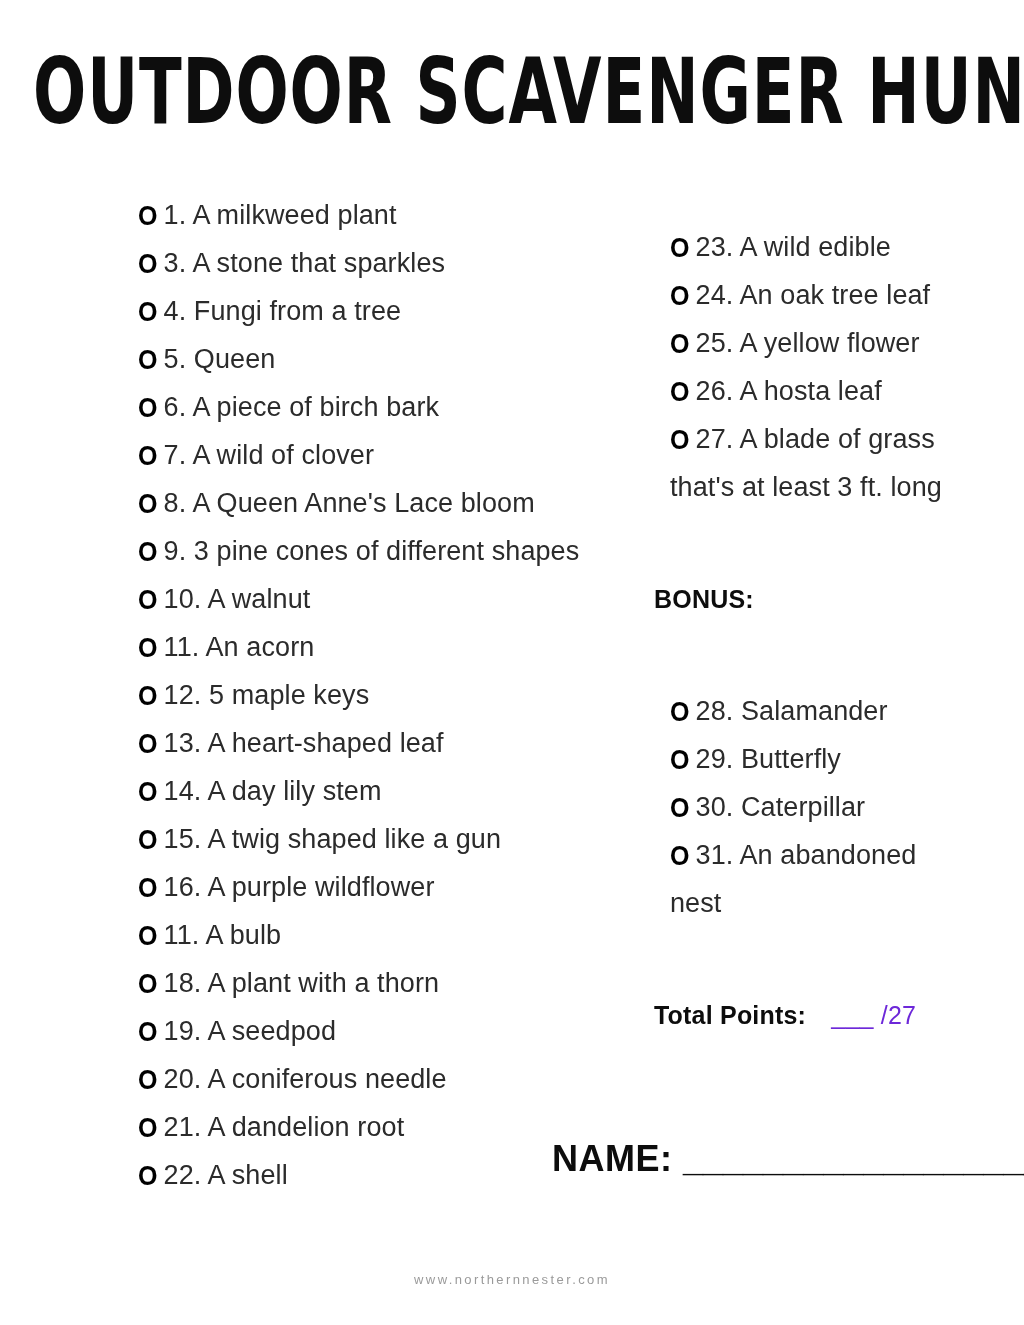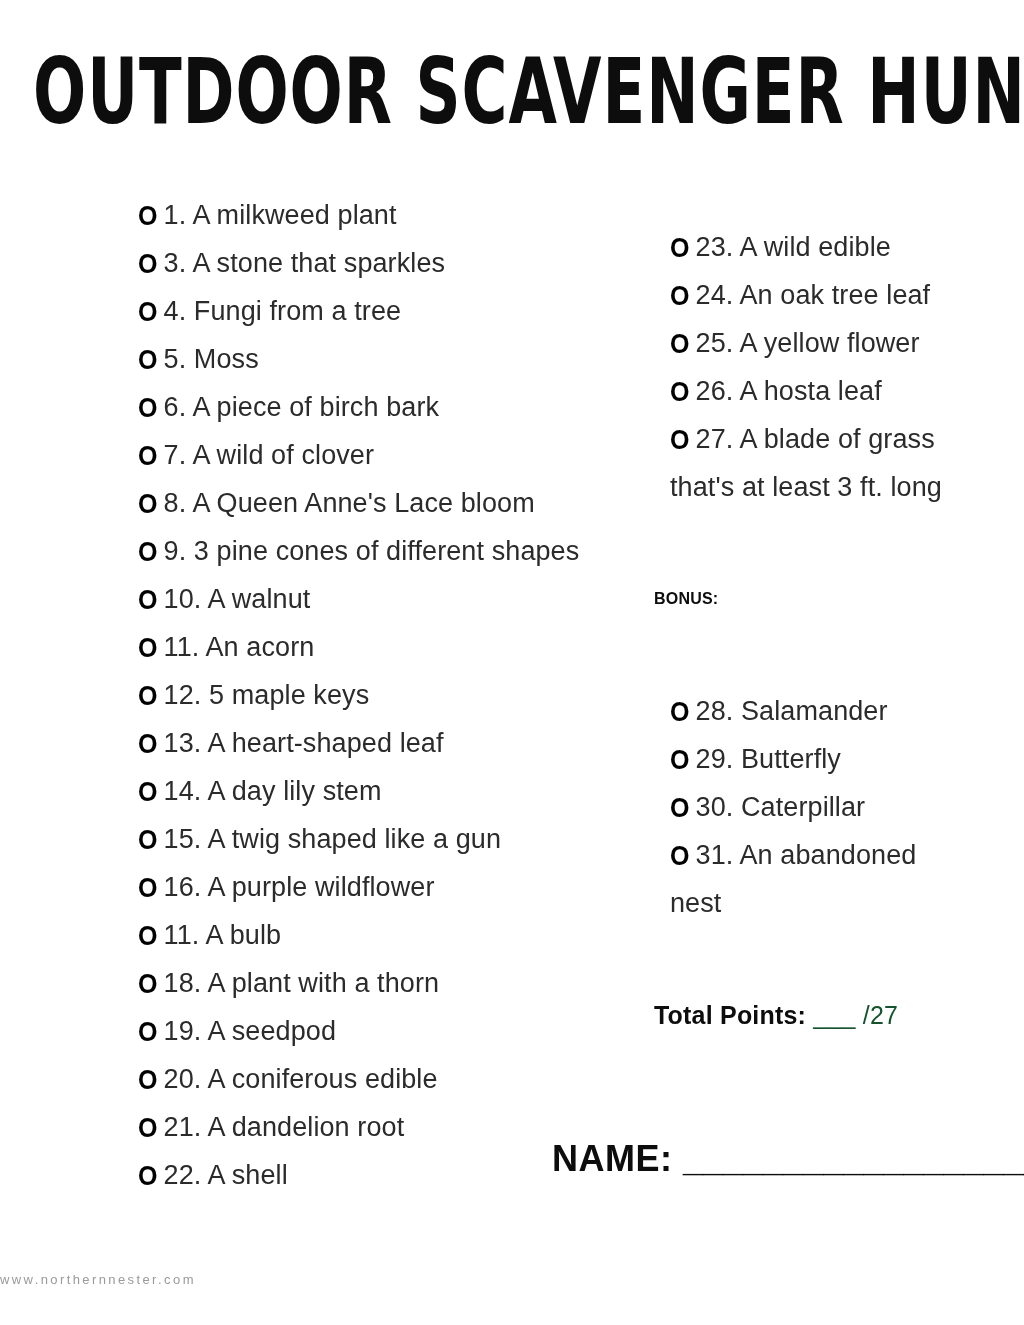--- a/index.html
+++ b/index.html
@@ -80,21 +80,21 @@
     transform: scaleY(1.08);
     margin-right: 6px;
   }
 
   .item-text {
     color: #2b2b2b;
   }
 
   
   .bonus-heading {
-    font-size: 16px;
+    font-size: 25px;
     font-weight: 700;
     color: #0d0d0d;
     line-height: 48px;
     letter-spacing: 0.2px;
   }
 
   .spacer-line {
     height: 48px;
   }
 
@@ -104,21 +104,22 @@
     color: #0d0d0d;
     letter-spacing: 0.2px;
   }
 
   .total-points .tp-label {
     font-weight: 700;
   }
 
   .total-points .tp-value {
     font-weight: 300;
-    color: #14532d;
+    color: #6d28d9;
+    margin-left: 18px;
   }
 
   
   .name-block {
     position: absolute;
     left: 526px;
     top: 1136px;
     width: 460px;
   }
 
@@ -140,57 +141,57 @@
   .name-row.second {
     margin-top: 28px;
   }
 
   
   .footer {
     position: absolute;
     left: 0;
     top: 1272px;
     width: 1024px;
-    text-align: left;
+    text-align: center;
     font-size: 13px;
     letter-spacing: 2.4px;
     color: #9a9a9a;
     font-weight: 400;
   }
 </style>
 </head>
 <body>
 
 <div class="page">
 
   <div class="title-wrap">
     <div class="title">OUTDOOR SCAVENGER HUNT</div>
   </div>
 
   <div class="col-left">
     <ul class="checklist" id="left-list">
         <li class="item"><span class="bullet">O</span><span class="item-text">1.</span><span class="item-text"> A milkweed plant</span></li>
         <li class="item"><span class="bullet">O</span><span class="item-text">3.</span><span class="item-text"> A stone that sparkles</span></li>
         <li class="item"><span class="bullet">O</span><span class="item-text">4.</span><span class="item-text"> Fungi from a tree</span></li>
-        <li class="item"><span class="bullet">O</span><span class="item-text">5.</span><span class="item-text"> Moss</span></li>
+        <li class="item"><span class="bullet">O</span><span class="item-text">5.</span><span class="item-text"> Queen</span></li>
         <li class="item"><span class="bullet">O</span><span class="item-text">6.</span><span class="item-text"> A piece of birch bark</span></li>
         <li class="item"><span class="bullet">O</span><span class="item-text">7.</span><span class="item-text"> A wild of clover</span></li>
         <li class="item"><span class="bullet">O</span><span class="item-text">8.</span><span class="item-text"> A Queen Anne's Lace bloom</span></li>
         <li class="item"><span class="bullet">O</span><span class="item-text">9.</span><span class="item-text"> 3 pine cones of different shapes</span></li>
         <li class="item"><span class="bullet">O</span><span class="item-text">10.</span><span class="item-text"> A walnut</span></li>
         <li class="item"><span class="bullet">O</span><span class="item-text">11.</span><span class="item-text"> An acorn</span></li>
         <li class="item"><span class="bullet">O</span><span class="item-text">12.</span><span class="item-text"> 5 maple keys</span></li>
         <li class="item"><span class="bullet">O</span><span class="item-text">13.</span><span class="item-text"> A heart-shaped leaf</span></li>
         <li class="item"><span class="bullet">O</span><span class="item-text">14.</span><span class="item-text"> A day lily stem</span></li>
         <li class="item"><span class="bullet">O</span><span class="item-text">15.</span><span class="item-text"> A twig shaped like a gun</span></li>
         <li class="item"><span class="bullet">O</span><span class="item-text">16.</span><span class="item-text"> A purple wildflower</span></li>
         <li class="item"><span class="bullet">O</span><span class="item-text">11.</span><span class="item-text"> A bulb</span></li>
         <li class="item"><span class="bullet">O</span><span class="item-text">18.</span><span class="item-text"> A plant with a thorn</span></li>
         <li class="item"><span class="bullet">O</span><span class="item-text">19.</span><span class="item-text"> A seedpod</span></li>
-        <li class="item"><span class="bullet">O</span><span class="item-text">20.</span><span class="item-text"> A coniferous edible</span></li>
+        <li class="item"><span class="bullet">O</span><span class="item-text">20.</span><span class="item-text"> A coniferous needle</span></li>
         <li class="item"><span class="bullet">O</span><span class="item-text">21.</span><span class="item-text"> A dandelion root</span></li>
         <li class="item"><span class="bullet">O</span><span class="item-text">22.</span><span class="item-text"> A shell</span></li>
       </ul>
   </div>
 
   <div class="col-right">
     <ul class="checklist" id="right-list">
         <li class="item"><span class="bullet">O</span><span class="item-text">23.</span><span class="item-text"> A wild edible</span></li>
         <li class="item"><span class="bullet">O</span><span class="item-text">24.</span><span class="item-text"> An oak tree leaf</span></li>
         <li class="item"><span class="bullet">O</span><span class="item-text">25.</span><span class="item-text"> A yellow flower</span></li>

